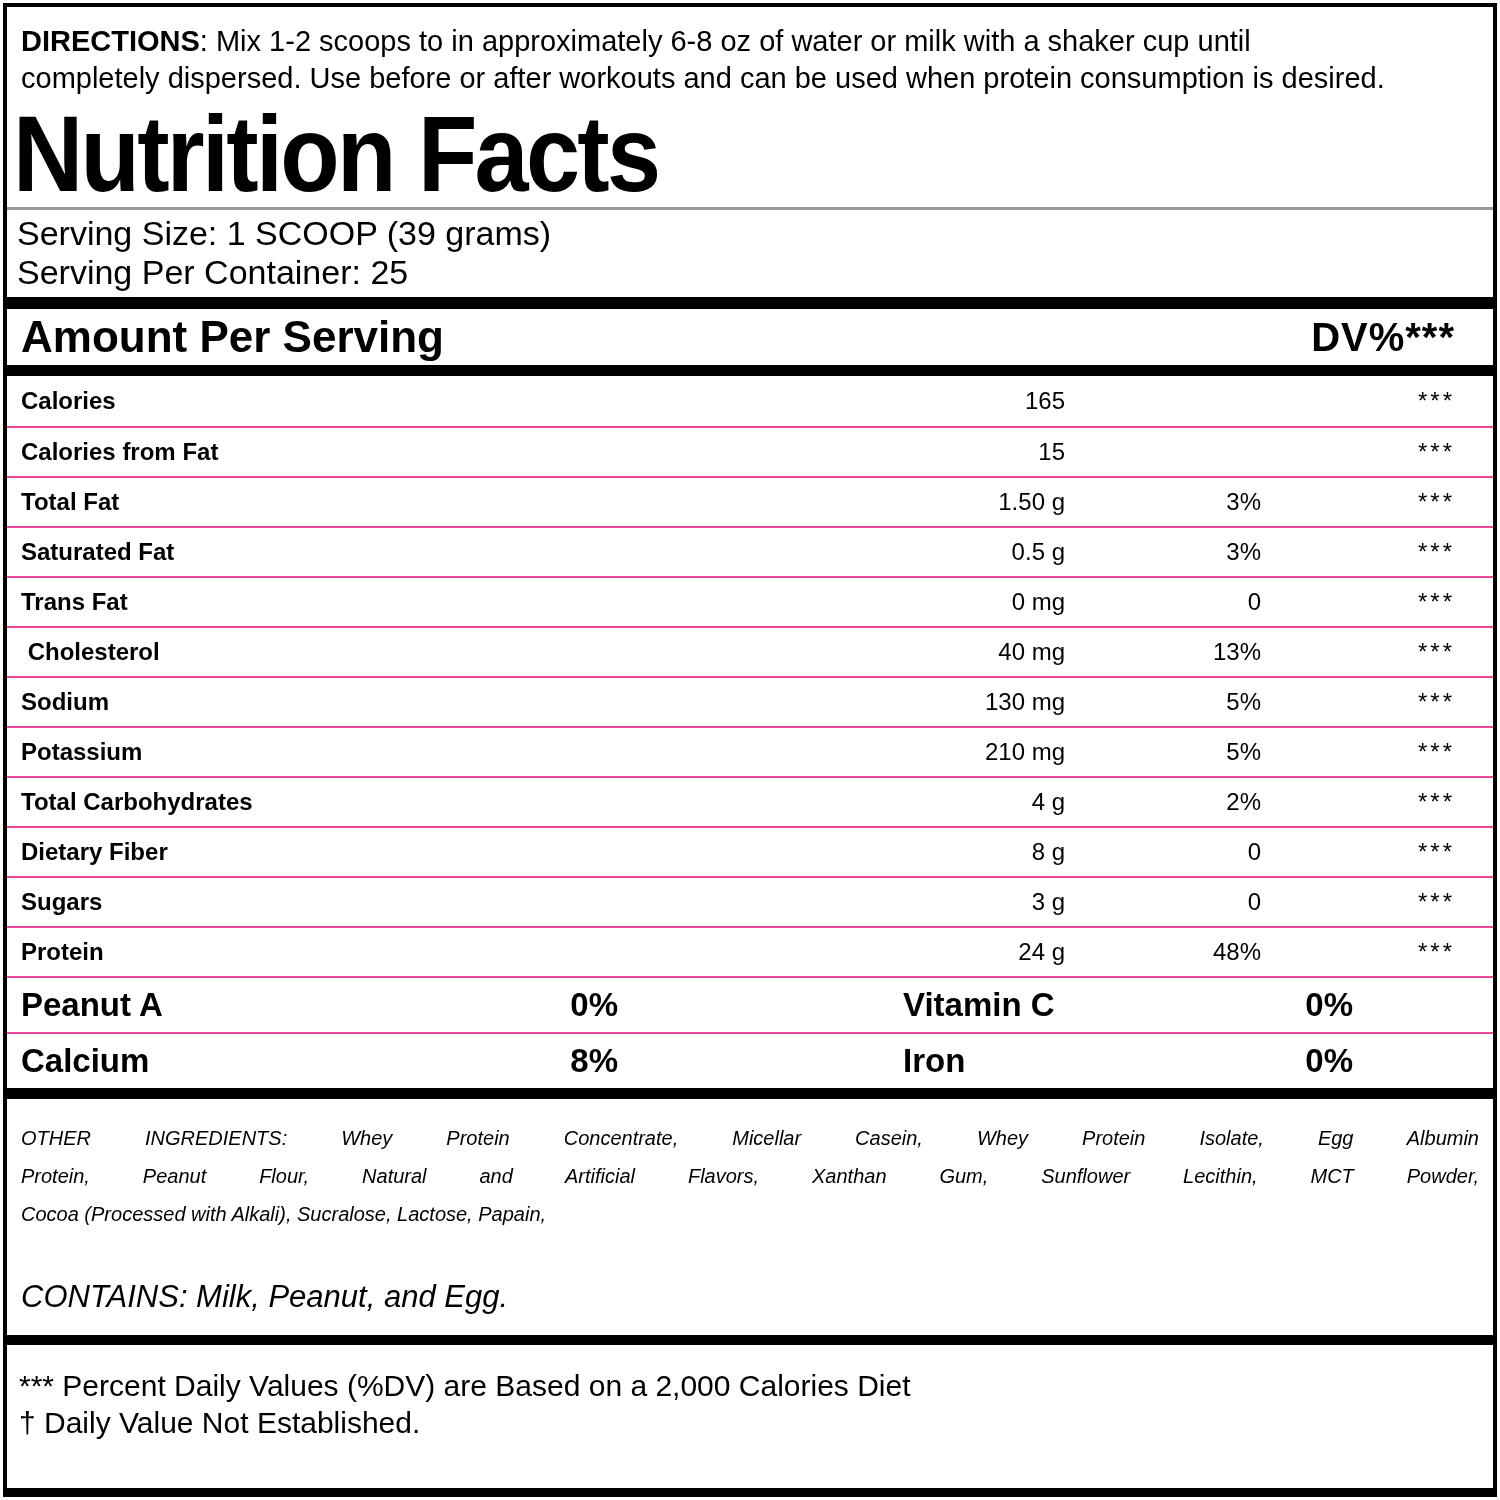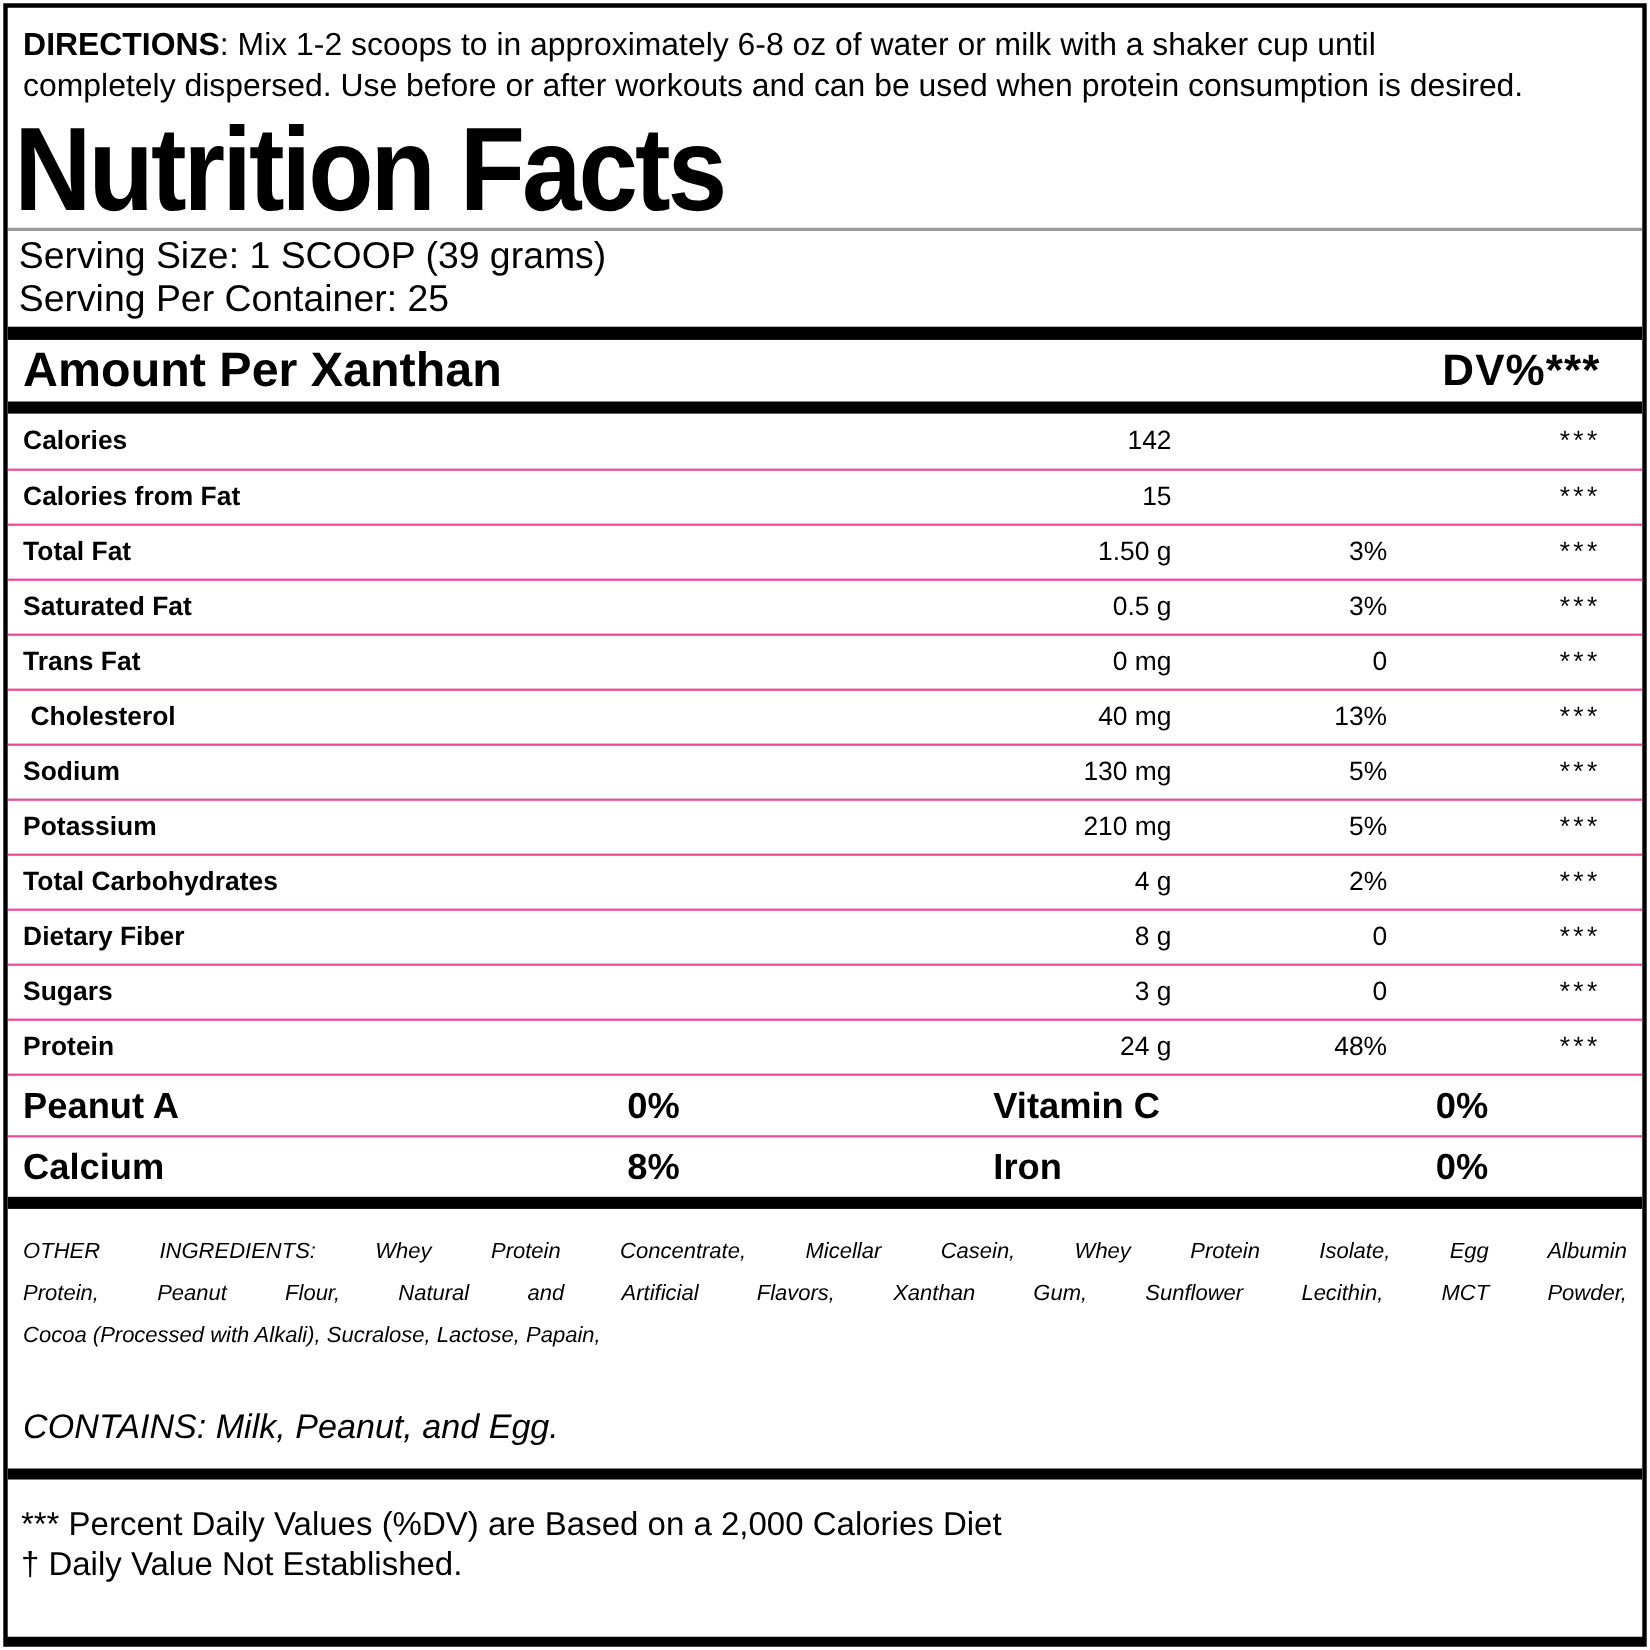--- a/index.html
+++ b/index.html
@@ -75,30 +75,30 @@
     <div class="title-rule"></div>
 
     <div class="serving-block">
       <div class="serving-line">Serving Size: 1 SCOOP (39 grams)</div>
       <div class="serving-line">Serving Per Container: 25</div>
     </div>
 
     <div class="bar bar-lg"></div>
 
     <div class="amount-header">
-      <span class="left">Amount Per Xanthan</span>
+      <span class="left">Amount Per Serving</span>
       <span class="right">DV%***</span>
     </div>
 
     <div class="bar bar-md"></div>
 
     <div>
         <div class="n-row">
           <span class="label">Calories</span>
-          <span class="amount">142</span>
+          <span class="amount">165</span>
           <span class="dv"></span>
           <span class="stars">***</span>
         </div>
         <div class="n-row">
           <span class="label">Calories from Fat</span>
           <span class="amount">15</span>
           <span class="dv"></span>
           <span class="stars">***</span>
         </div>
         <div class="n-row">

